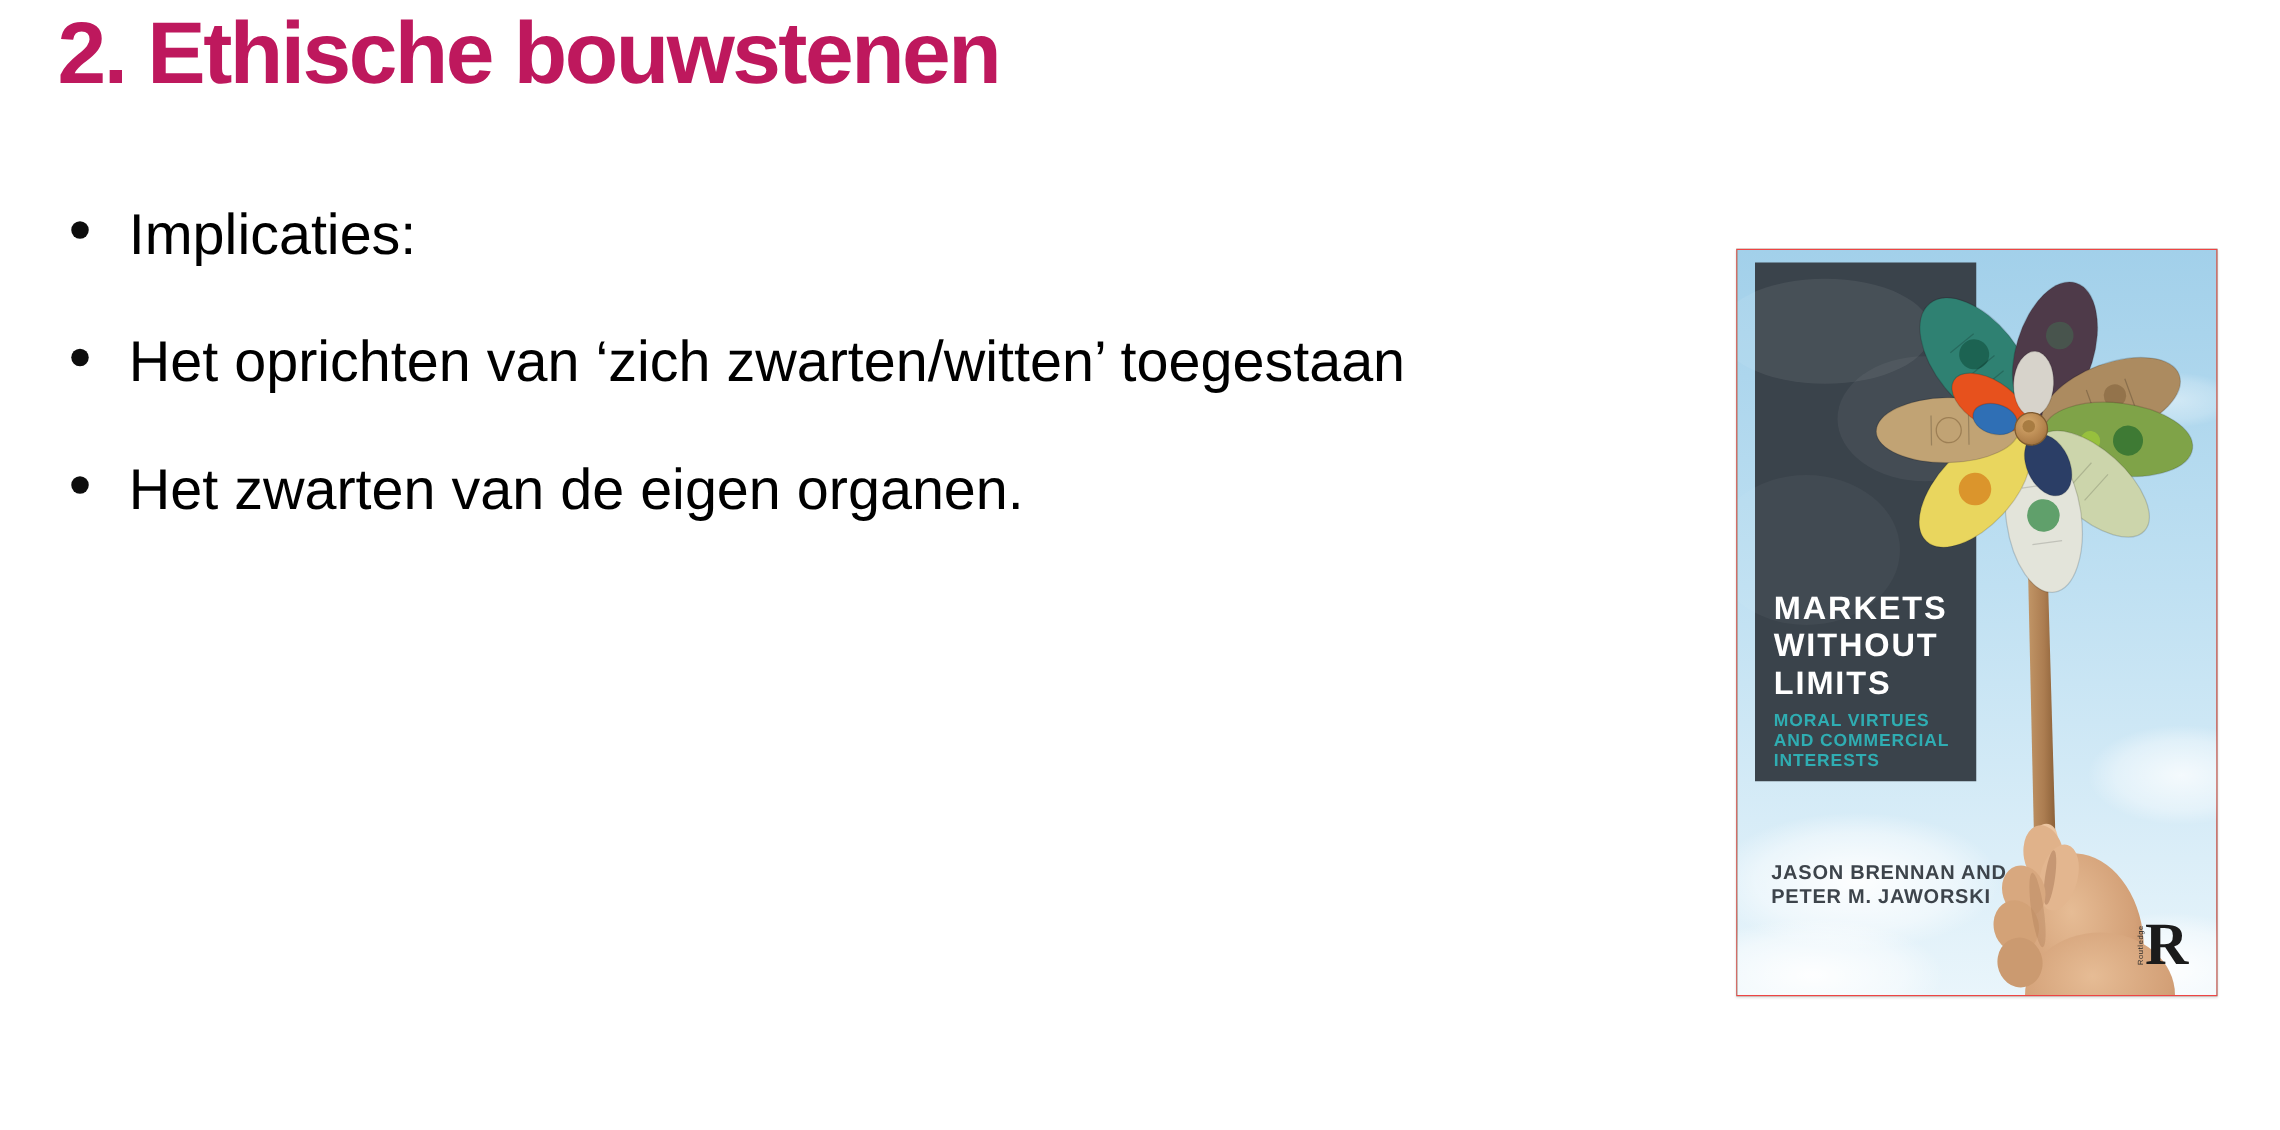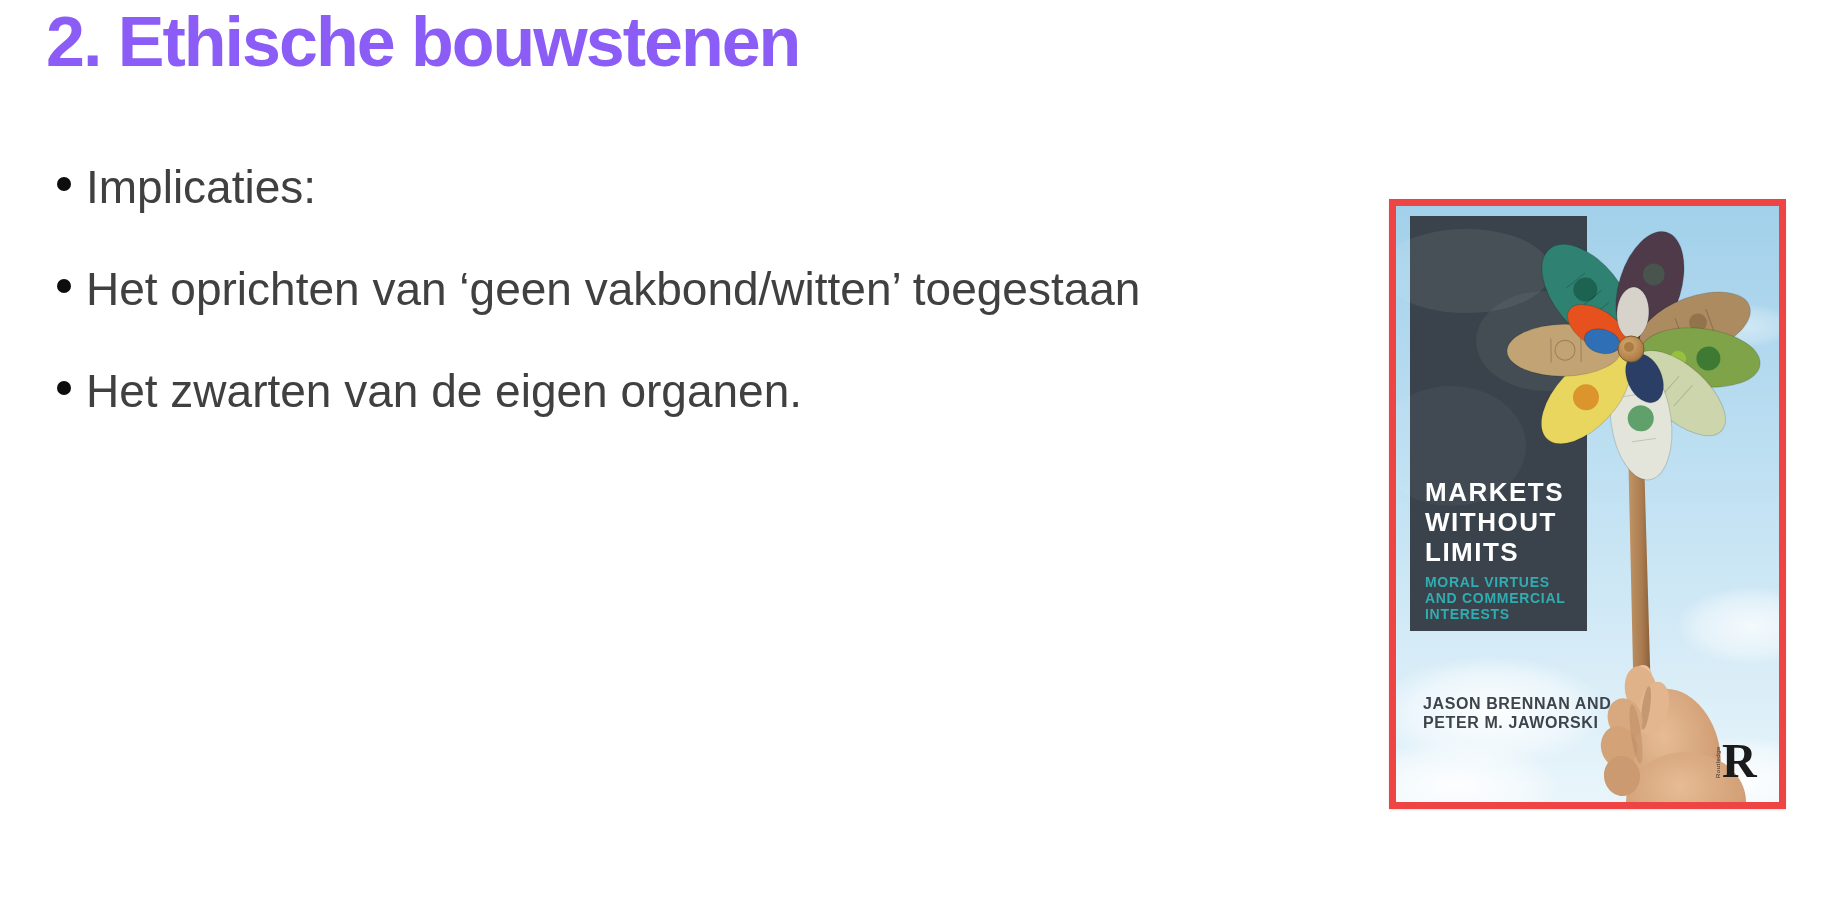--- a/index.html
+++ b/index.html
@@ -2,36 +2,36 @@
 <html><head>
 <meta charset="utf-8">
 <style>
   html,body{margin:0;padding:0;}
   body{
     width:1824px;height:904px;position:relative;overflow:hidden;
     background:#ffffff;font-family:"Liberation Sans",sans-serif;
   }
   .slide-title{
     position:absolute;left:46px;top:0px;
-    font-size:70px;font-weight:bold;letter-spacing:-2px;color:#8b5cf6;
+    font-size:70px;font-weight:bold;letter-spacing:-2px;color:#be185d;
     line-height:84px;white-space:nowrap;
   }
   .bullets{position:absolute;left:57px;top:160px;}
   .bullet{display:flex;margin-bottom:48px;}
   .dot{
     width:14px;height:14px;border-radius:50%;background:#0d0d0d;
     margin-top:17px;flex:none;
   }
   .btext{
-    margin-left:15px;font-size:46px;line-height:54px;color:#404040;
+    margin-left:32px;font-size:46px;line-height:54px;color:#000000;
     white-space:nowrap;font-weight:400;
   }
   .book{
     position:absolute;left:1389px;top:199px;width:383px;height:596px;
-    border:7px solid #ef4444;background:#5eead4;
+    border:1px solid #ef4444;background:#5eead4;
     box-shadow:0 1px 2px rgba(0,0,0,0.12);
   }
   .book svg{display:block;}
   .cover-text{font-family:"Liberation Sans",sans-serif;font-weight:bold;}
 </style>
 </head>
 <body>
 
 <div class="slide-title">2. Ethische bouwstenen</div>
 
@@ -41,21 +41,21 @@
     <span class="dot"></span>
     <div class="btext">
       <div>Implicaties:</div>
     </div>
   </div>
 
 
   <div class="bullet">
     <span class="dot"></span>
     <div class="btext">
-      <div>Het oprichten van ‘geen vakbond/witten’ toegestaan</div>
+      <div>Het oprichten van ‘zich zwarten/witten’ toegestaan</div>
     </div>
   </div>
 
   <div class="bullet">
     <span class="dot"></span>
     <div class="btext">
       <div>Het zwarten van de eigen organen.</div>
     </div>
   </div>
 

